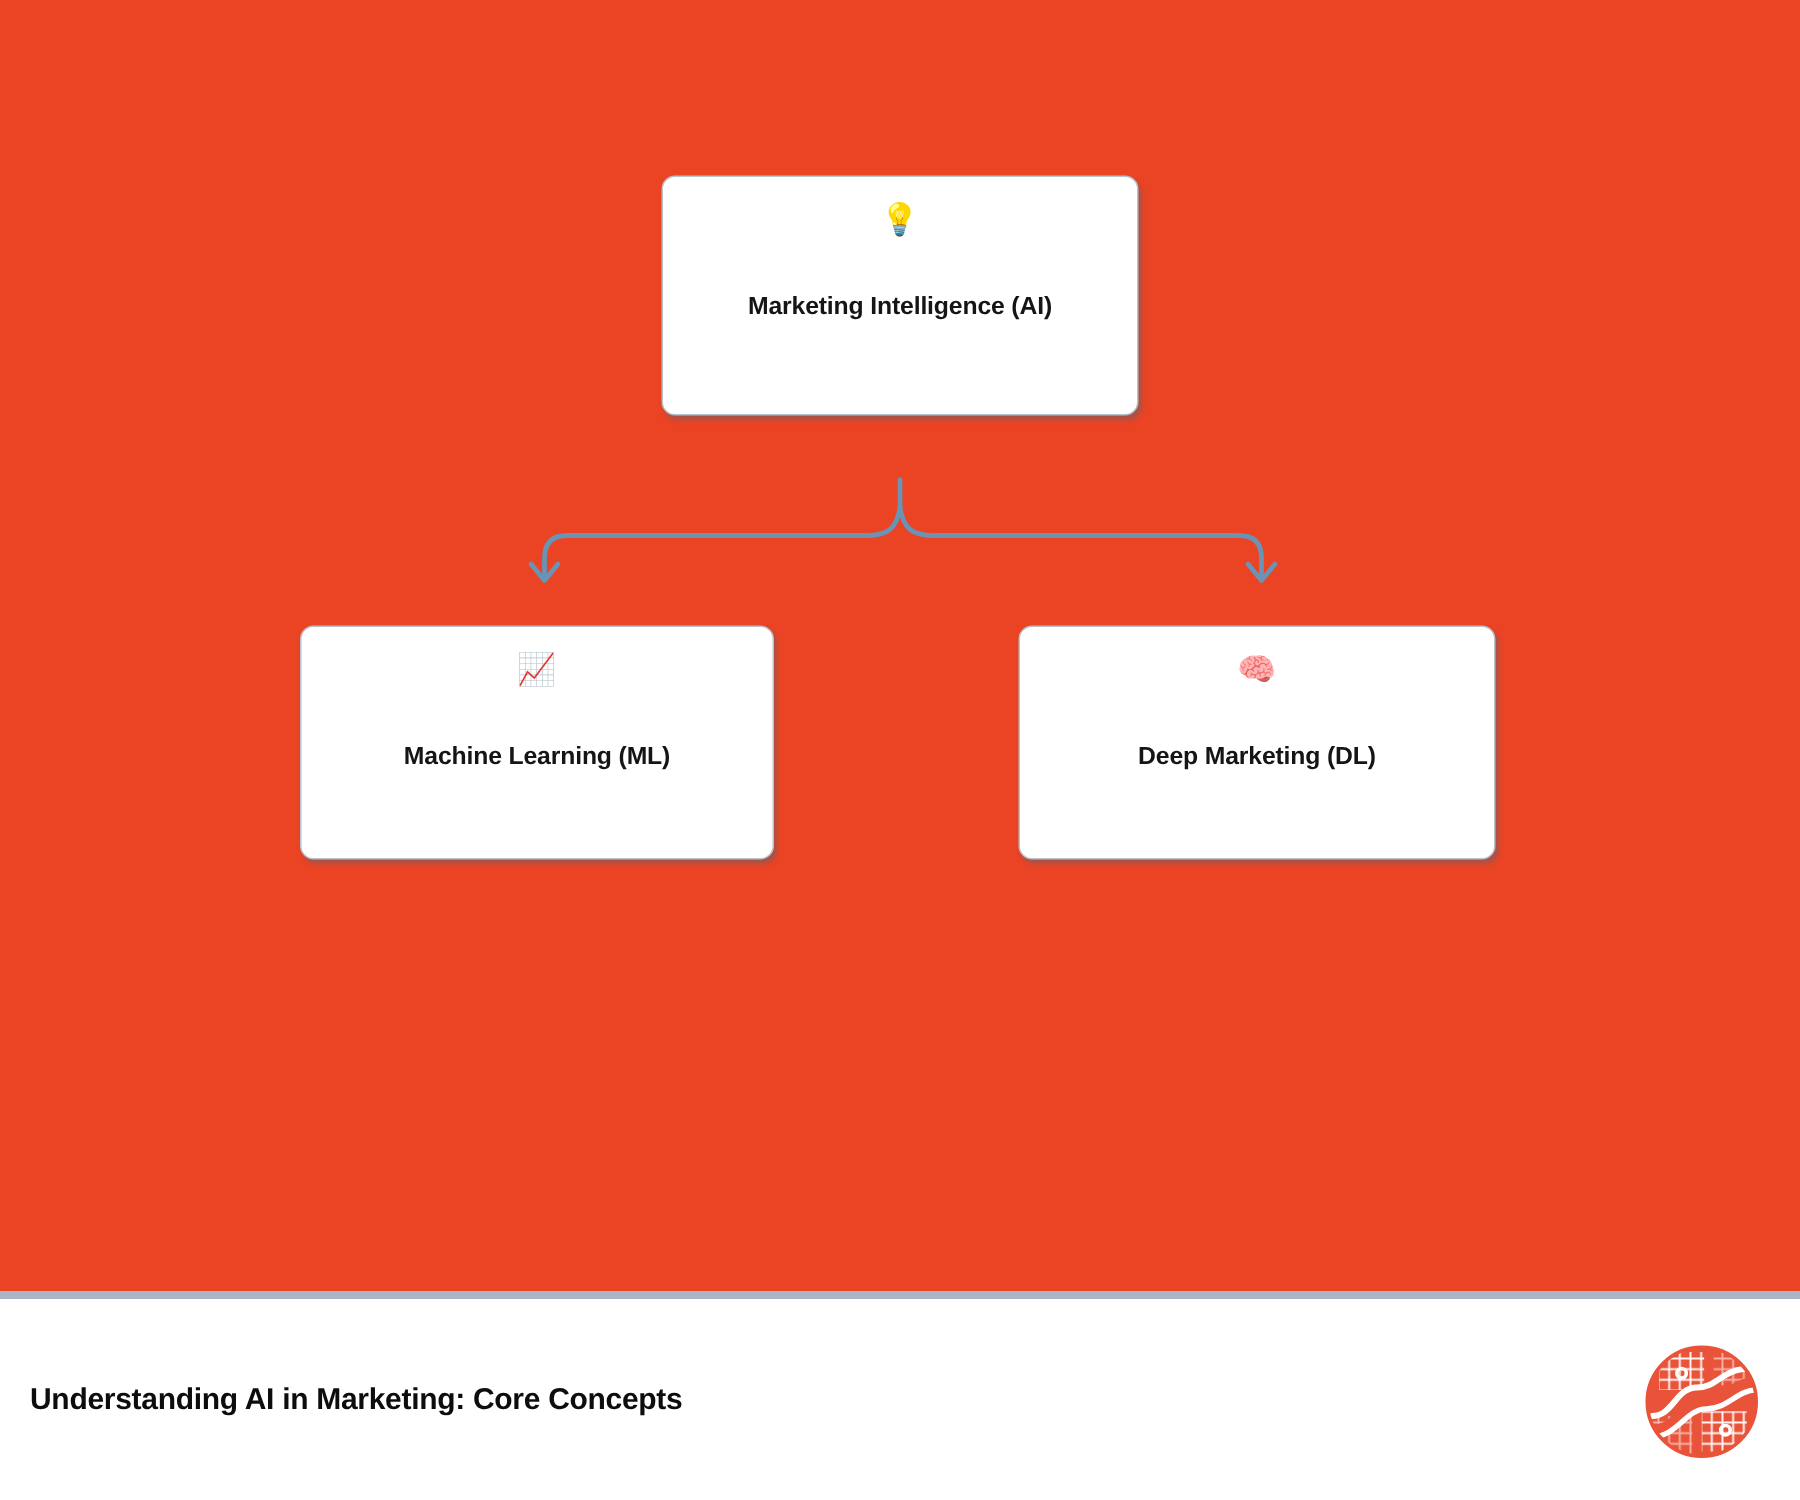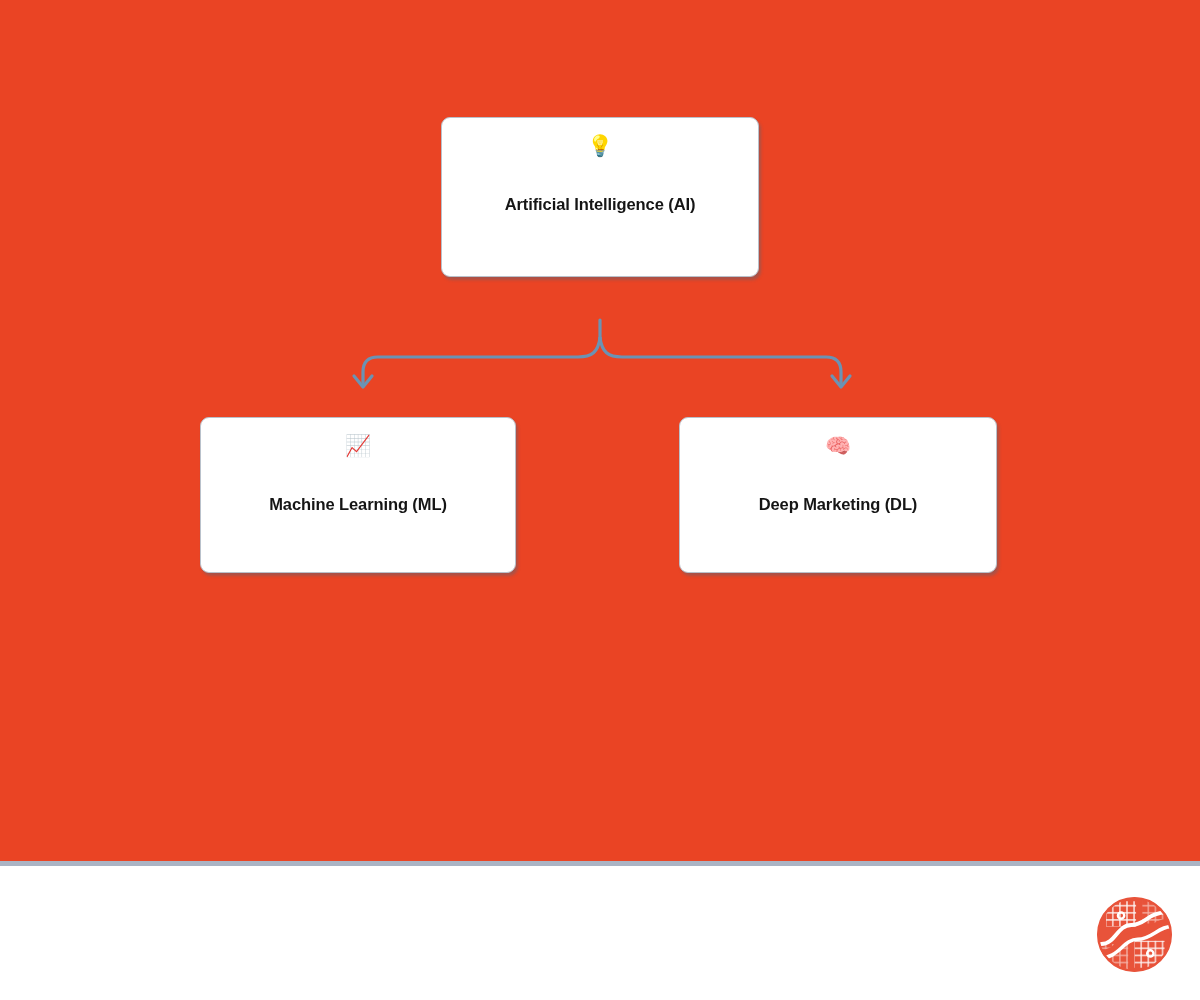--- a/index.html
+++ b/index.html
@@ -136,37 +136,38 @@
 
     <path d="M 600 338 C 598 352 592 357 578 357 L 378 357 C 368 357 363 362 363 372 L 363 384" fill="none" stroke="#6b93b4" stroke-width="3.2" stroke-linecap="round" stroke-linejoin="round"></path>
     <path d="M 354 376 L 363 387 L 372 376" fill="none" stroke="#6b93b4" stroke-width="3.2" stroke-linecap="round" stroke-linejoin="round"></path>
 
     <path d="M 600 338 C 602 352 608 357 622 357 L 826 357 C 836 357 841 362 841 372 L 841 384" fill="none" stroke="#6b93b4" stroke-width="3.2" stroke-linecap="round" stroke-linejoin="round"></path>
     <path d="M 832 376 L 841 387 L 850 376" fill="none" stroke="#6b93b4" stroke-width="3.2" stroke-linecap="round" stroke-linejoin="round"></path>
   </svg>
 
   <div class="node" id="node-root">
     <span class="node-icon">💡</span>
-    <span class="node-label">Artificial Intelligence (AI)</span>
+    <span class="node-label">Marketing Intelligence (AI)</span>
   </div>
 
   <div class="node" id="node-ml">
     <span class="node-icon">📈</span>
     <span class="node-label">Machine Learning (ML)</span>
   </div>
 
   <div class="node" id="node-dl">
     <span class="node-icon">🧠</span>
     <span class="node-label">Deep Marketing (DL)</span>
   </div>
 
   <div class="divider"></div>
 
   <div class="footer"></div>
 
+  <div class="footer-title">Understanding AI in Marketing: Core Concepts</div>
 
   <svg class="footer-logo" viewBox="0 0 100 100" width="79" height="79">
     <defs>
       <clipPath id="logoClip">
         <circle cx="50" cy="50" r="47"></circle>
       </clipPath>
       <pattern id="grid" width="9" height="9" patternUnits="userSpaceOnUse">
         <rect width="9" height="9" fill="#e8533a"></rect>
         <path d="M 0 4.5 H 9 M 4.5 0 V 9" stroke="#ffffff" stroke-width="1.6"></path>
       </pattern>

